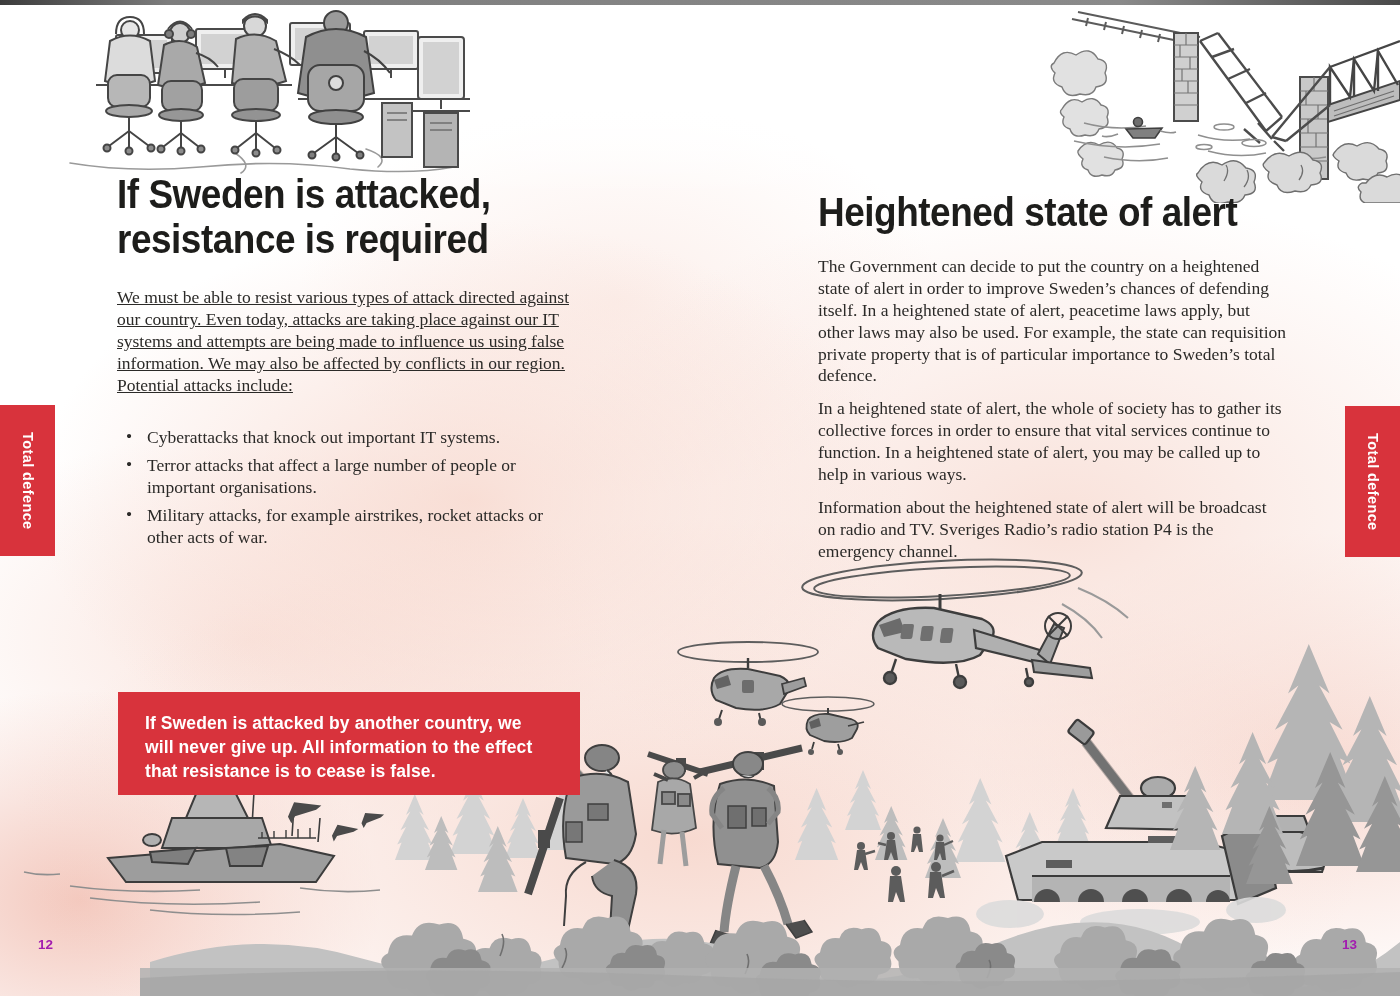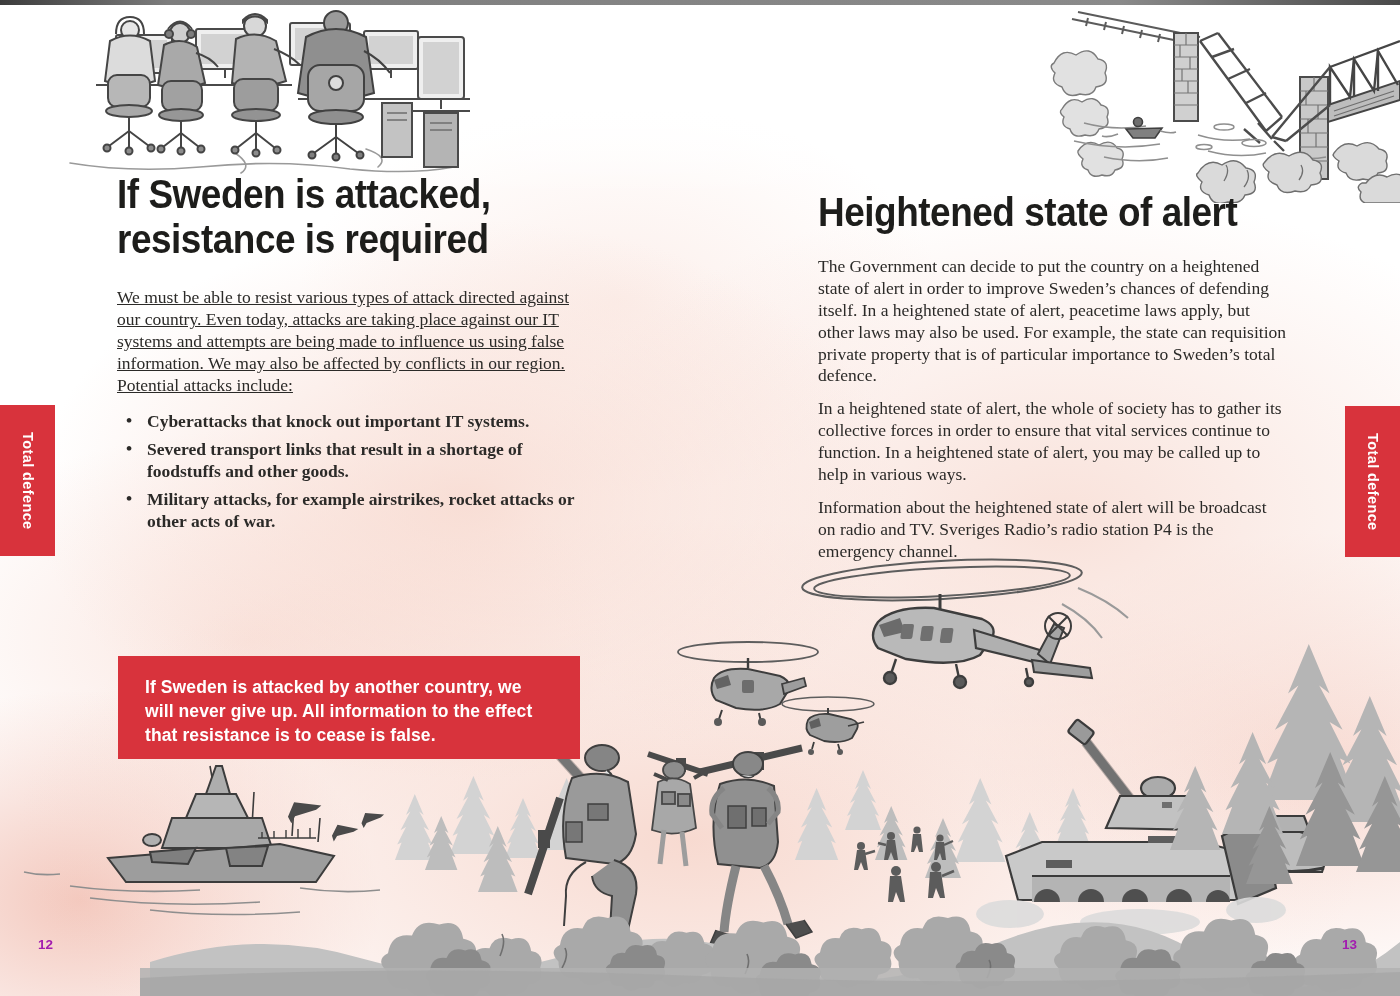--- a/index.html
+++ b/index.html
@@ -26,27 +26,27 @@
   .illus-battle{left:0;top:526px;width:1400px;height:470px;}
   
   .left-col{position:absolute;left:117px;top:172px;width:463px;z-index:3;}
   .right-col{position:absolute;left:818px;top:190px;width:468px;z-index:3;}
   .headline{font-size:41px;line-height:1.1;font-weight:bold;color:#1d1d1b;margin:0;
     transform:scaleX(.9);transform-origin:left top;letter-spacing:-.5px;white-space:nowrap;}
   .headline .hl-line{display:block;}
   .body-copy{font-family:"Liberation Serif","DejaVu Serif",serif;font-size:17.5px;
     line-height:1.25;color:#2b2a28;}
   .intro{margin:25px 0 0;text-decoration:underline;}
-  .bullet-list{margin:14px 0 0;padding:0;list-style:none;font-weight:bold;}
+  .bullet-list{margin:30px 0 0;padding:0;list-style:none;}
   .bullet-list li{position:relative;padding-left:30px;margin-bottom:6.5px;}
   .bullet-list li::before{content:"\2022";position:absolute;left:9px;top:-1px;}
   .rp-para{margin:0 0 11px;}
   .right-col .headline{margin-bottom:21px;}
   
-  .callout{position:absolute;left:118px;top:656px;width:462px;height:103px;z-index:4;
+  .callout{position:absolute;left:118px;top:692px;width:462px;height:103px;z-index:4;
     box-sizing:border-box;padding:20px 27px;background:var(--accent-red,#d8333c);
     color:#ffffff;font-weight:bold;font-size:17.5px;line-height:1.37;letter-spacing:.1px;}
   
   .tab{position:absolute;width:55px;height:151px;z-index:5;background:var(--accent-red,#d8333c);
     display:flex;align-items:center;justify-content:center;}
   .tab-left{left:0;top:405px;}
   .tab-right{left:1345px;top:406px;}
   .tab .tab-text{writing-mode:vertical-rl;color:#fff;font-weight:bold;font-size:14.5px;
     letter-spacing:.4px;white-space:nowrap;}
   
@@ -446,21 +446,21 @@
 </svg>
 
 <div class="left-col">
   <h1 class="headline">
     <span class="hl-line">If Sweden is attacked,</span>
     <span class="hl-line">resistance is required</span>
   </h1>
   <p class="body-copy intro">We must be able to resist various types of attack directed against our country. Even today, attacks are taking place against our IT systems and attempts are being made to influence us using false information. We may also be affected by conflicts in our region. Potential attacks include:</p>
   <ul class="body-copy bullet-list">
     <li>Cyberattacks that knock out important IT systems.</li>
-    <li>Severed transport links that result in a shortage of foodstuffs and other goods.</li>
+    <li>Terror attacks that affect a large number of people or important organisations.</li>
     <li>Military attacks, for example airstrikes, rocket attacks or other acts of war.</li>
   </ul>
 </div>
 
 <div class="callout">
   <span>If Sweden is attacked by another country, we will never give up. All information to the effect that resistance is to cease is false.</span>
 </div>
 
 <div class="right-col">
   <h1 class="headline">Heightened state of alert</h1>

